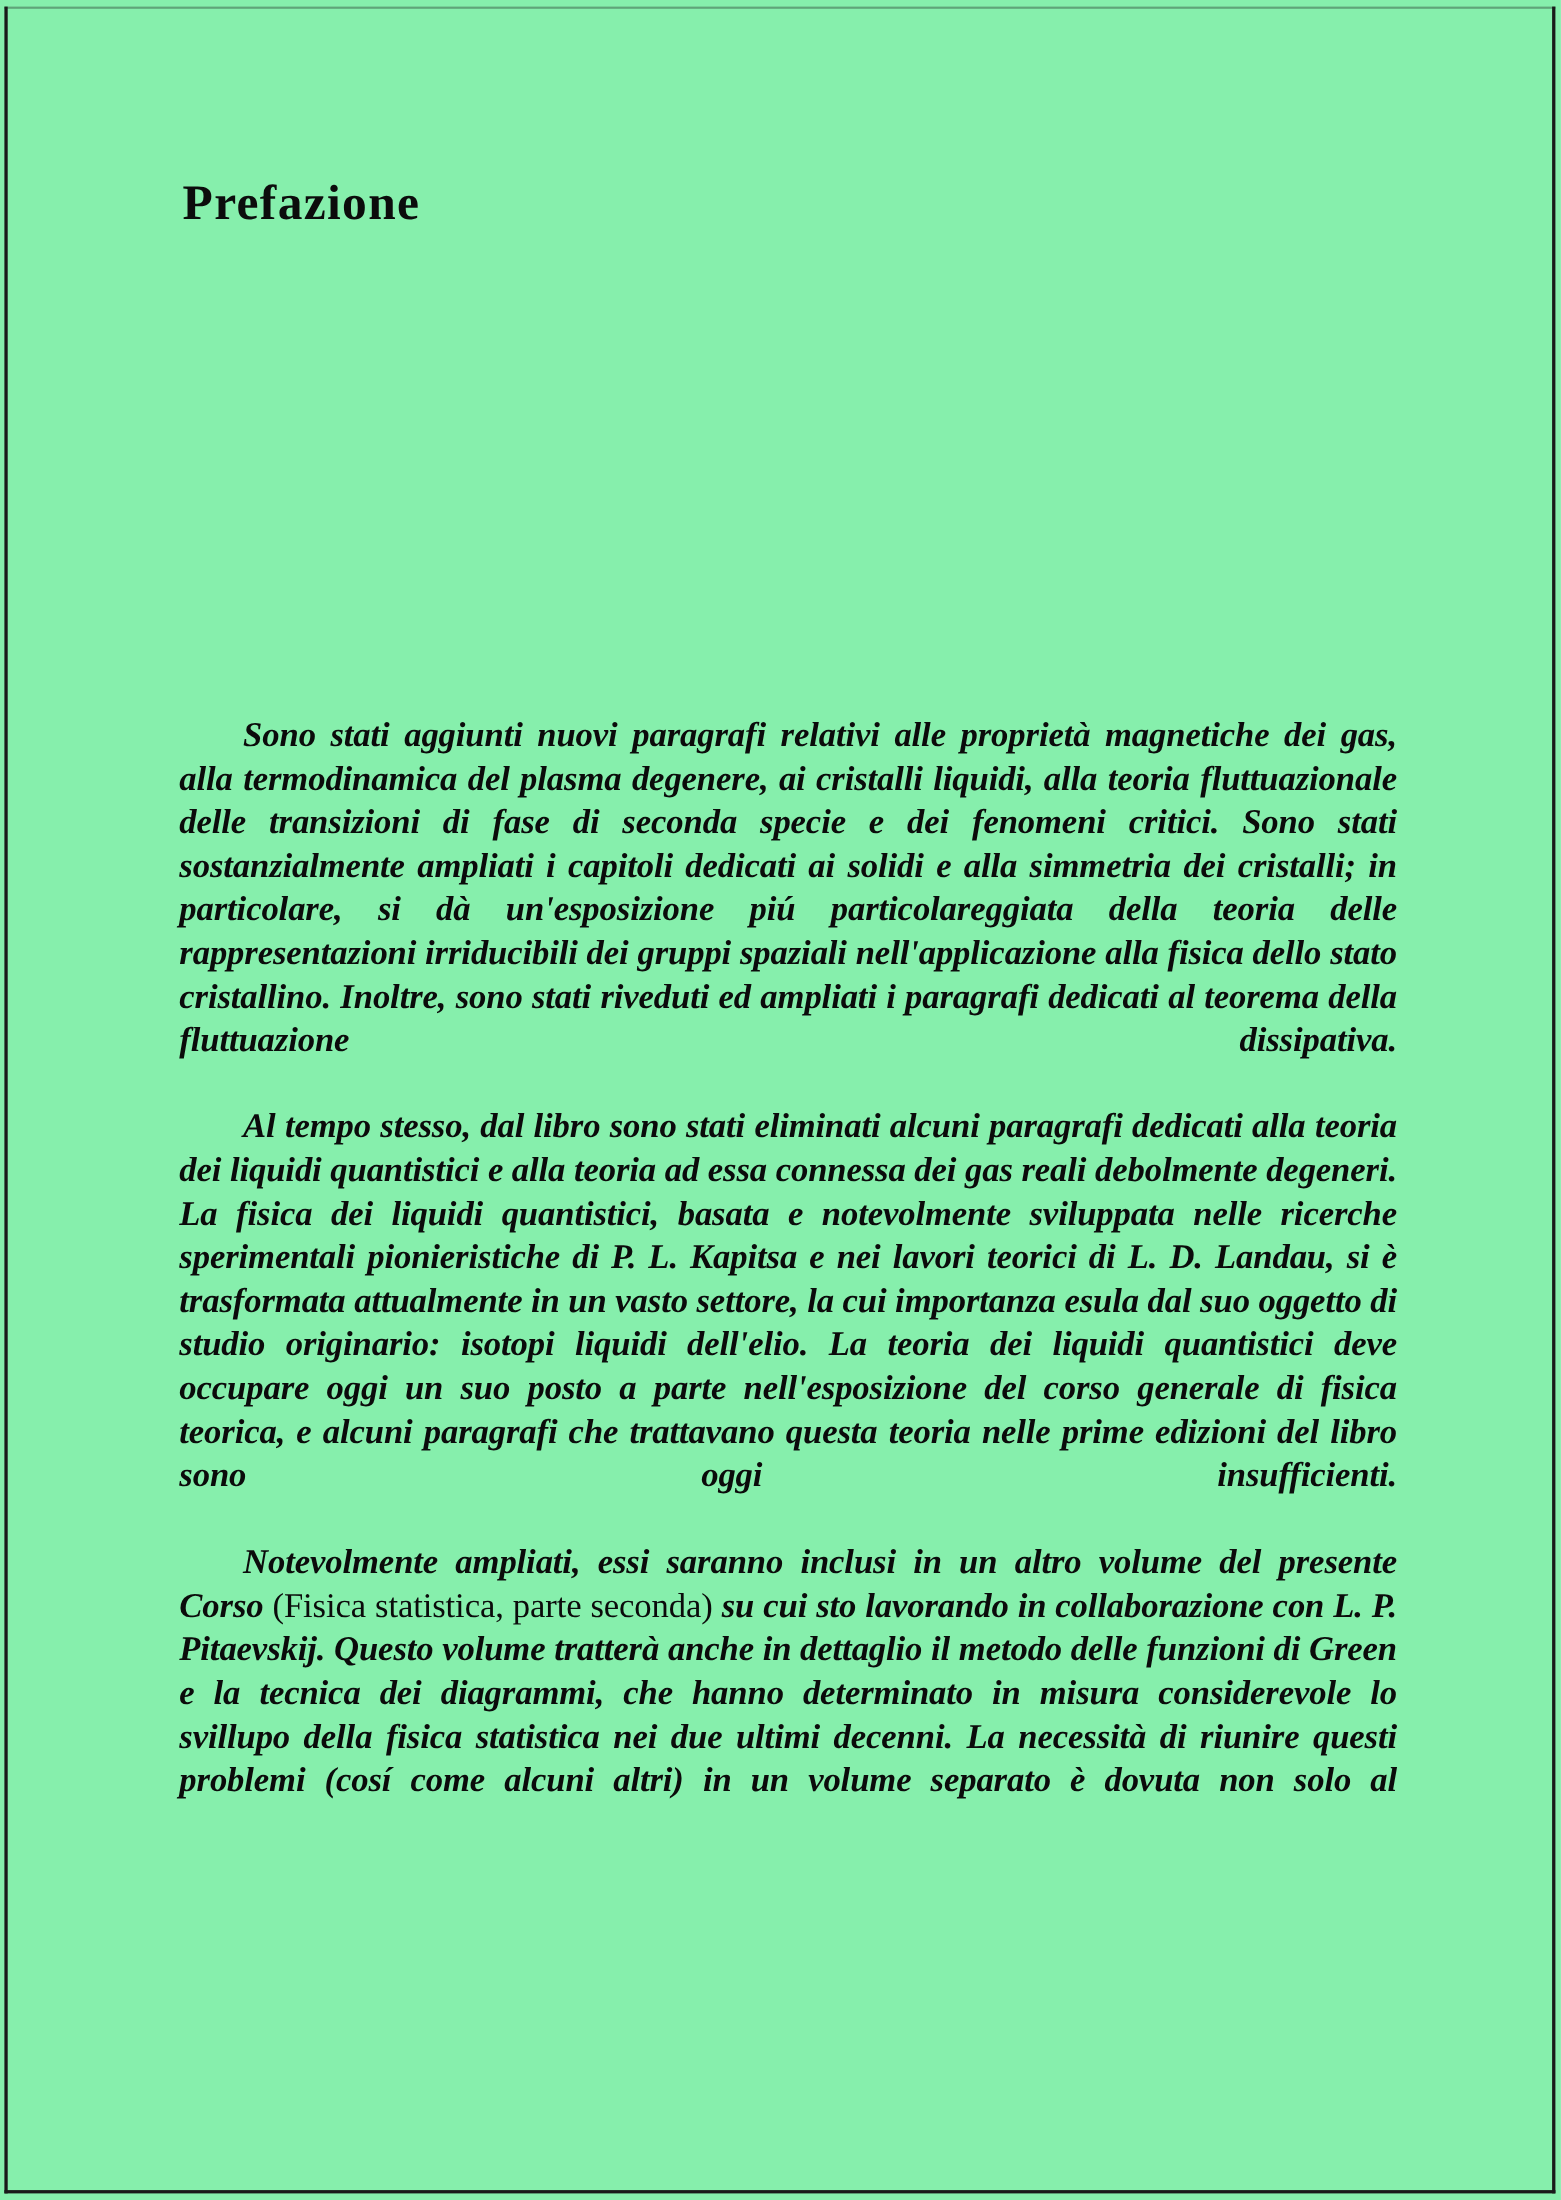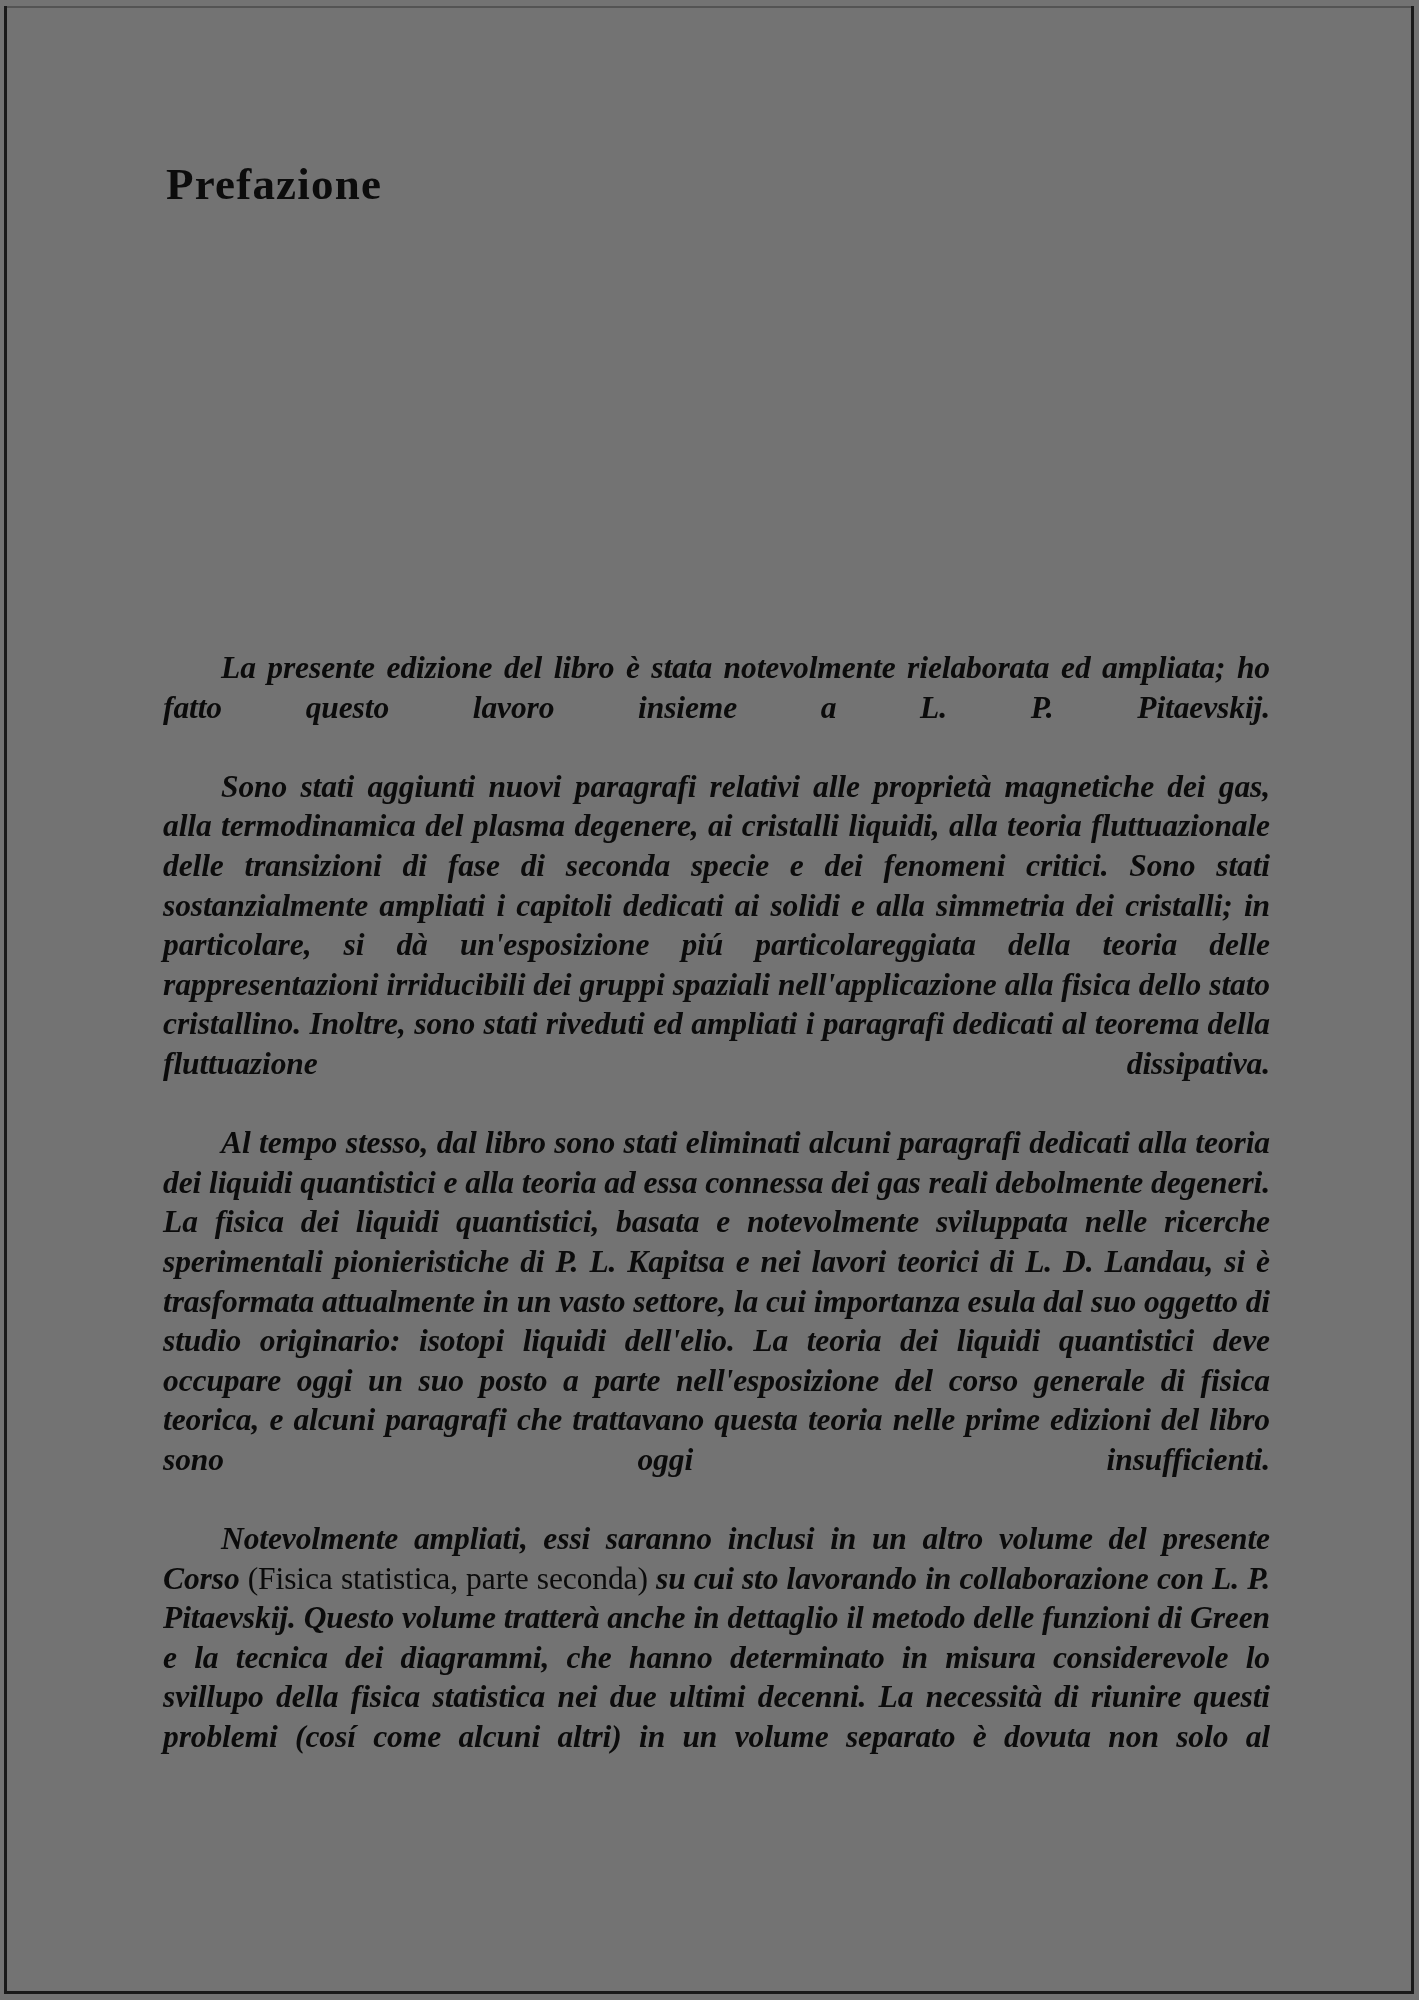--- a/index.html
+++ b/index.html
@@ -4,21 +4,21 @@
 <style>
   html, body {
     margin: 0;
     padding: 0;
     background: #ffffff;
   }
   #page {
     position: relative;
     width: 1419px;
     height: 2000px;
-    background: #737373;
+    background: #86efac;
     overflow: hidden;
     box-sizing: border-box;
   }
   
   .scan-edge {
     position: absolute;
     background: #1a1a1a;
   }
   .scan-edge.left   { left: 4px;  top: 6px;  width: 3px;  height: 1988px; }
   .scan-edge.right  { left: 1411px; top: 6px; width: 3px; height: 1988px; }
@@ -80,19 +80,18 @@
 <div id="page">
 
   <div class="scan-edge top"></div>
   <div class="scan-edge left"></div>
   <div class="scan-edge right"></div>
   <div class="scan-edge bottom"></div>
 
   <h1 id="page-title">Prefazione</h1>
 
   <div id="body-text">
-    <p><span>La presente edizione del libro è stata notevolmente rielaborata ed ampliata; ho fatto questo lavoro insieme a L. P. Pitaevskij.</span></p>
     <p><span>Sono stati aggiunti nuovi paragrafi relativi alle proprietà magnetiche dei gas, alla termodinamica del plasma degenere, ai cristalli liquidi, alla teoria fluttuazionale delle transizioni di fase di seconda specie e dei fenomeni critici. Sono stati sostanzialmente ampliati i capitoli dedicati ai solidi e alla simmetria dei cristalli; in particolare, si dà un'esposizione piú particolareggiata della teoria delle rappresentazioni irriducibili dei gruppi spaziali nell'applicazione alla fisica dello stato cristallino. Inoltre, sono stati riveduti ed ampliati i paragrafi dedicati al teorema della fluttuazione dissipativa.</span></p>
     <p><span>Al tempo stesso, dal libro sono stati eliminati alcuni paragrafi dedicati alla teoria dei liquidi quantistici e alla teoria ad essa connessa dei gas reali debolmente degeneri. La fisica dei liquidi quantistici, basata e notevolmente sviluppata nelle ricerche sperimentali pionieristiche di P. L. Kapitsa e nei lavori teorici di L. D. Landau, si è trasformata attualmente in un vasto settore, la cui importanza esula dal suo oggetto di studio originario: isotopi liquidi dell'elio. La teoria dei liquidi quantistici deve occupare oggi un suo posto a parte nell'esposizione del corso generale di fisica teorica, e alcuni paragrafi che trattavano questa teoria nelle prime edizioni del libro sono oggi insufficienti.</span></p>
     <p><span>Notevolmente ampliati, essi saranno inclusi in un altro volume del presente Corso </span><span class="roman">(Fisica statistica, parte seconda)</span><span> su cui sto lavorando in collaborazione con L. P. Pitaevskij. Questo volume tratterà anche in dettaglio il metodo delle funzioni di Green e la tecnica dei diagrammi, che hanno determinato in misura considerevole lo svillupo della fisica statistica nei due ultimi decenni. La necessità di riunire questi problemi (cosí come alcuni altri) in un volume separato è dovuta non solo al</span></p>
   </div>
 
 </div>
 
 </body></html>

